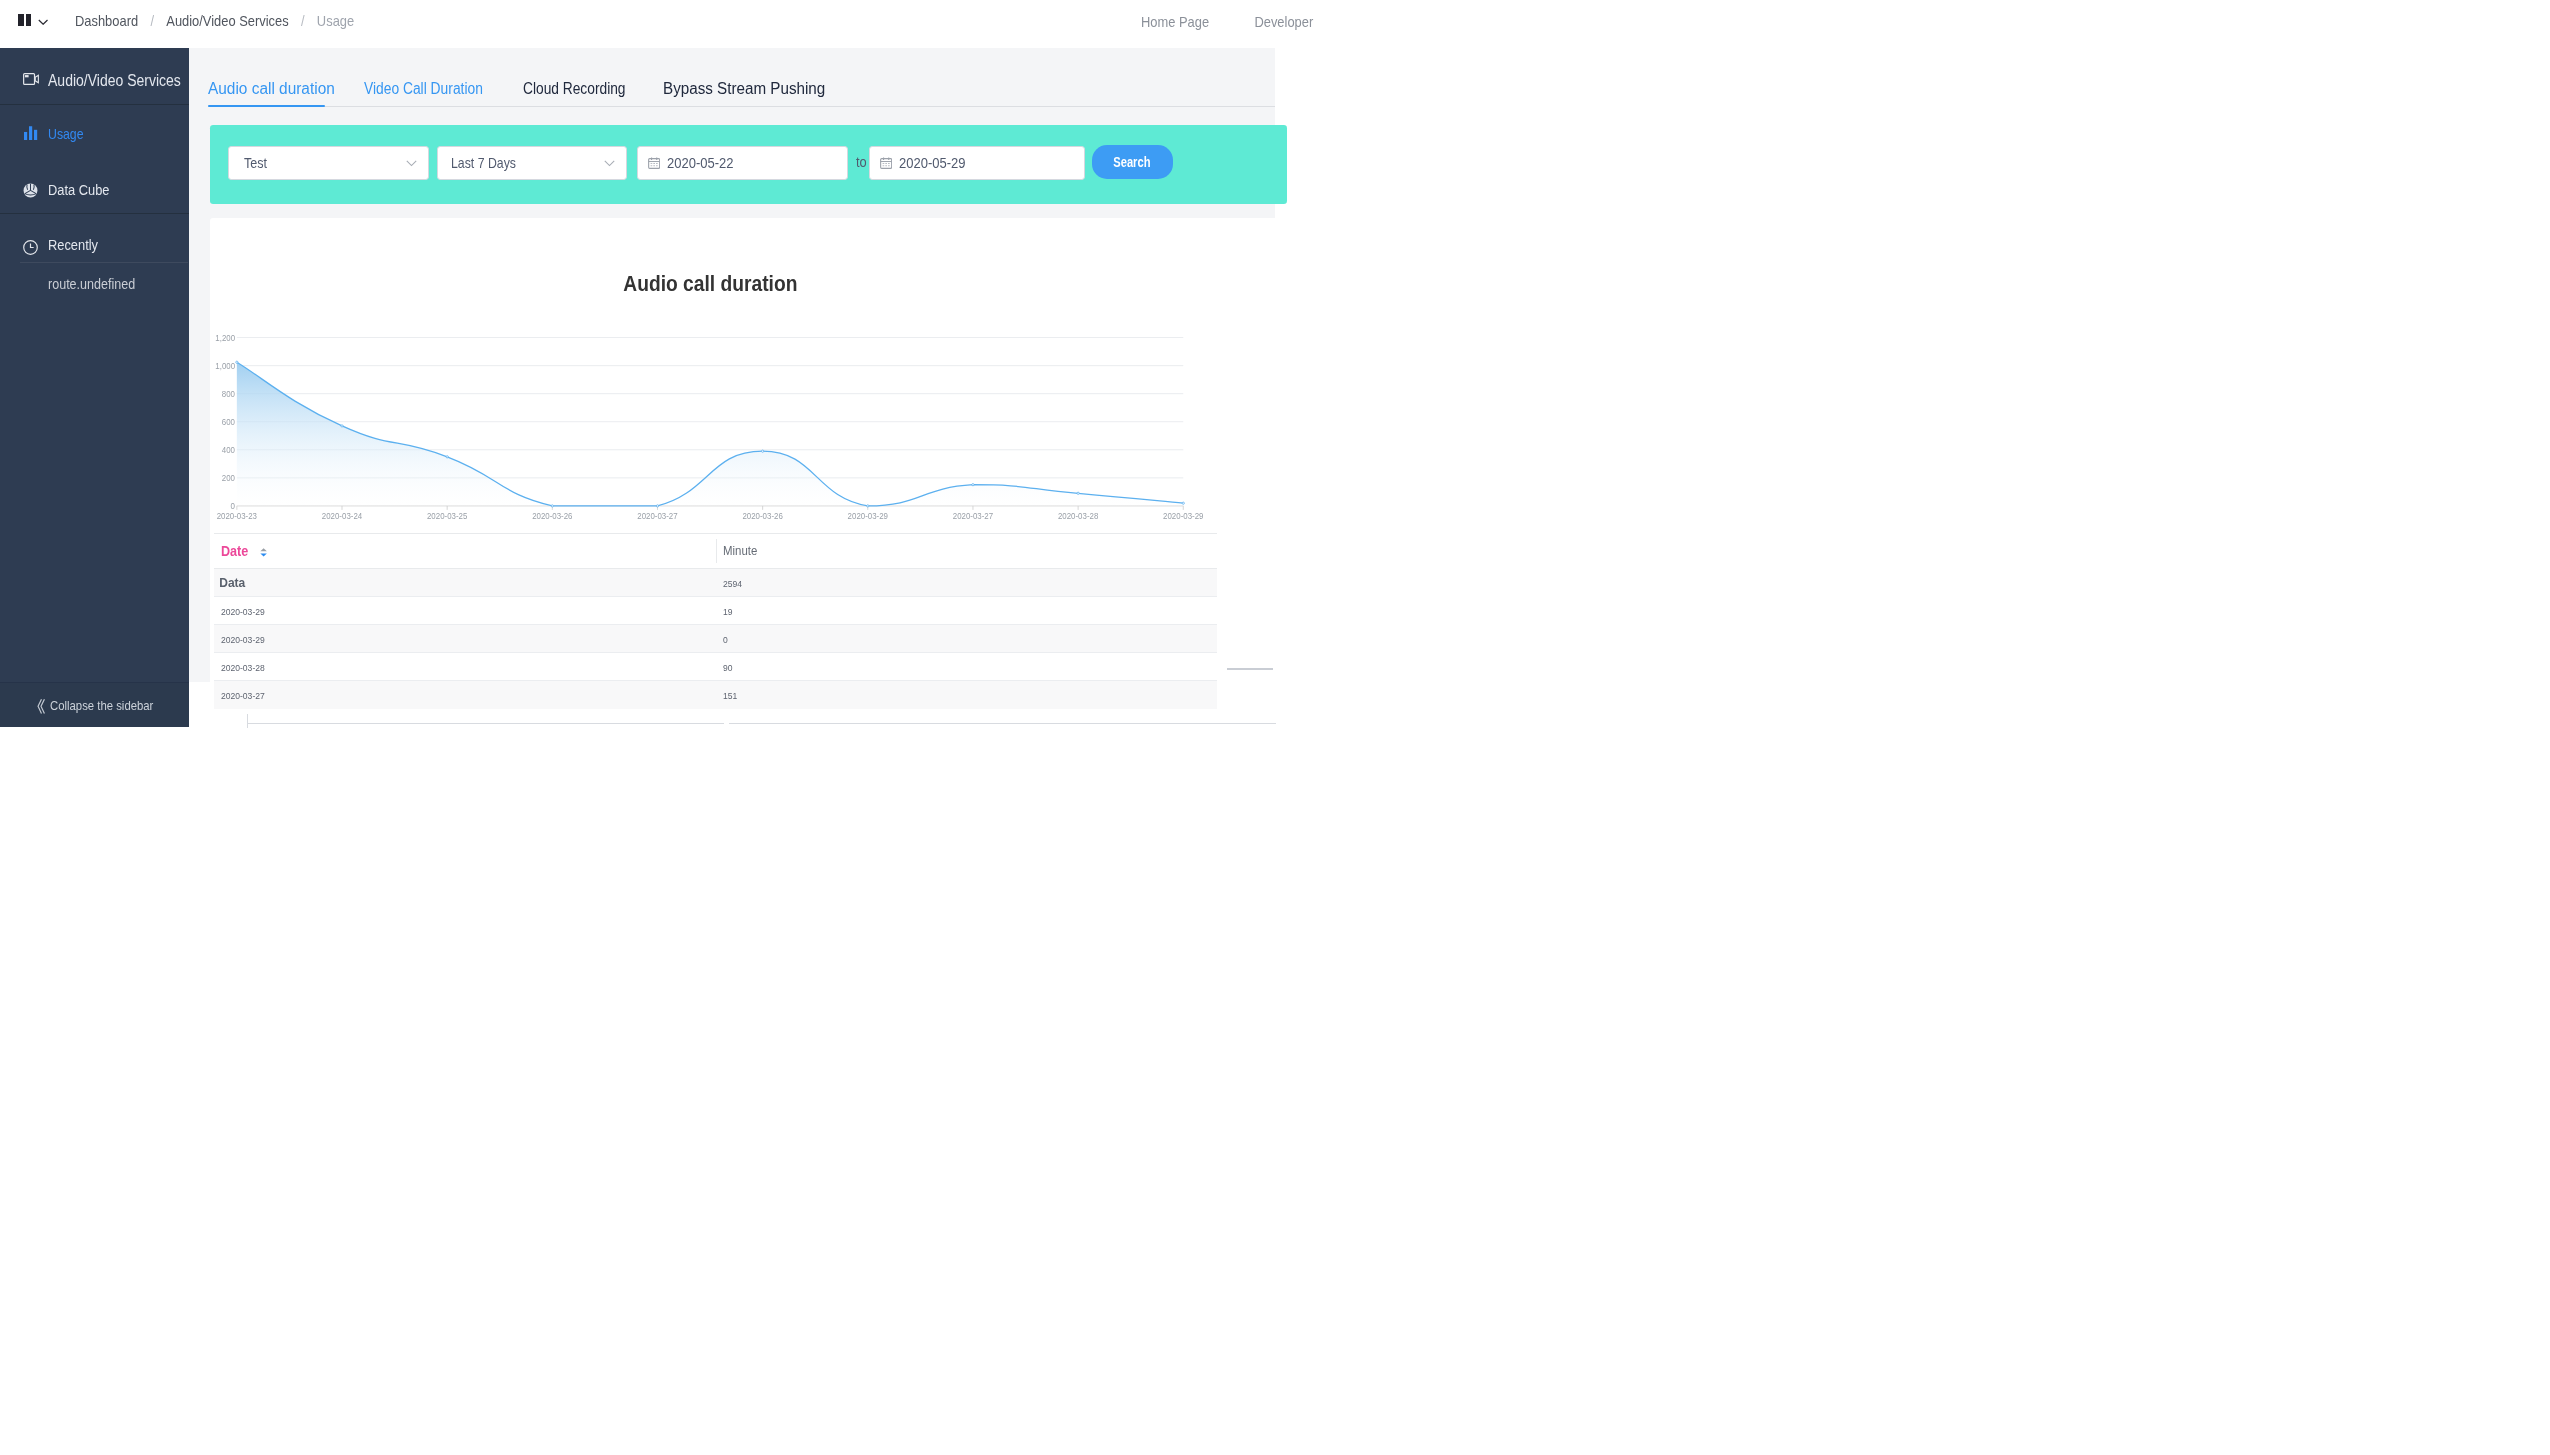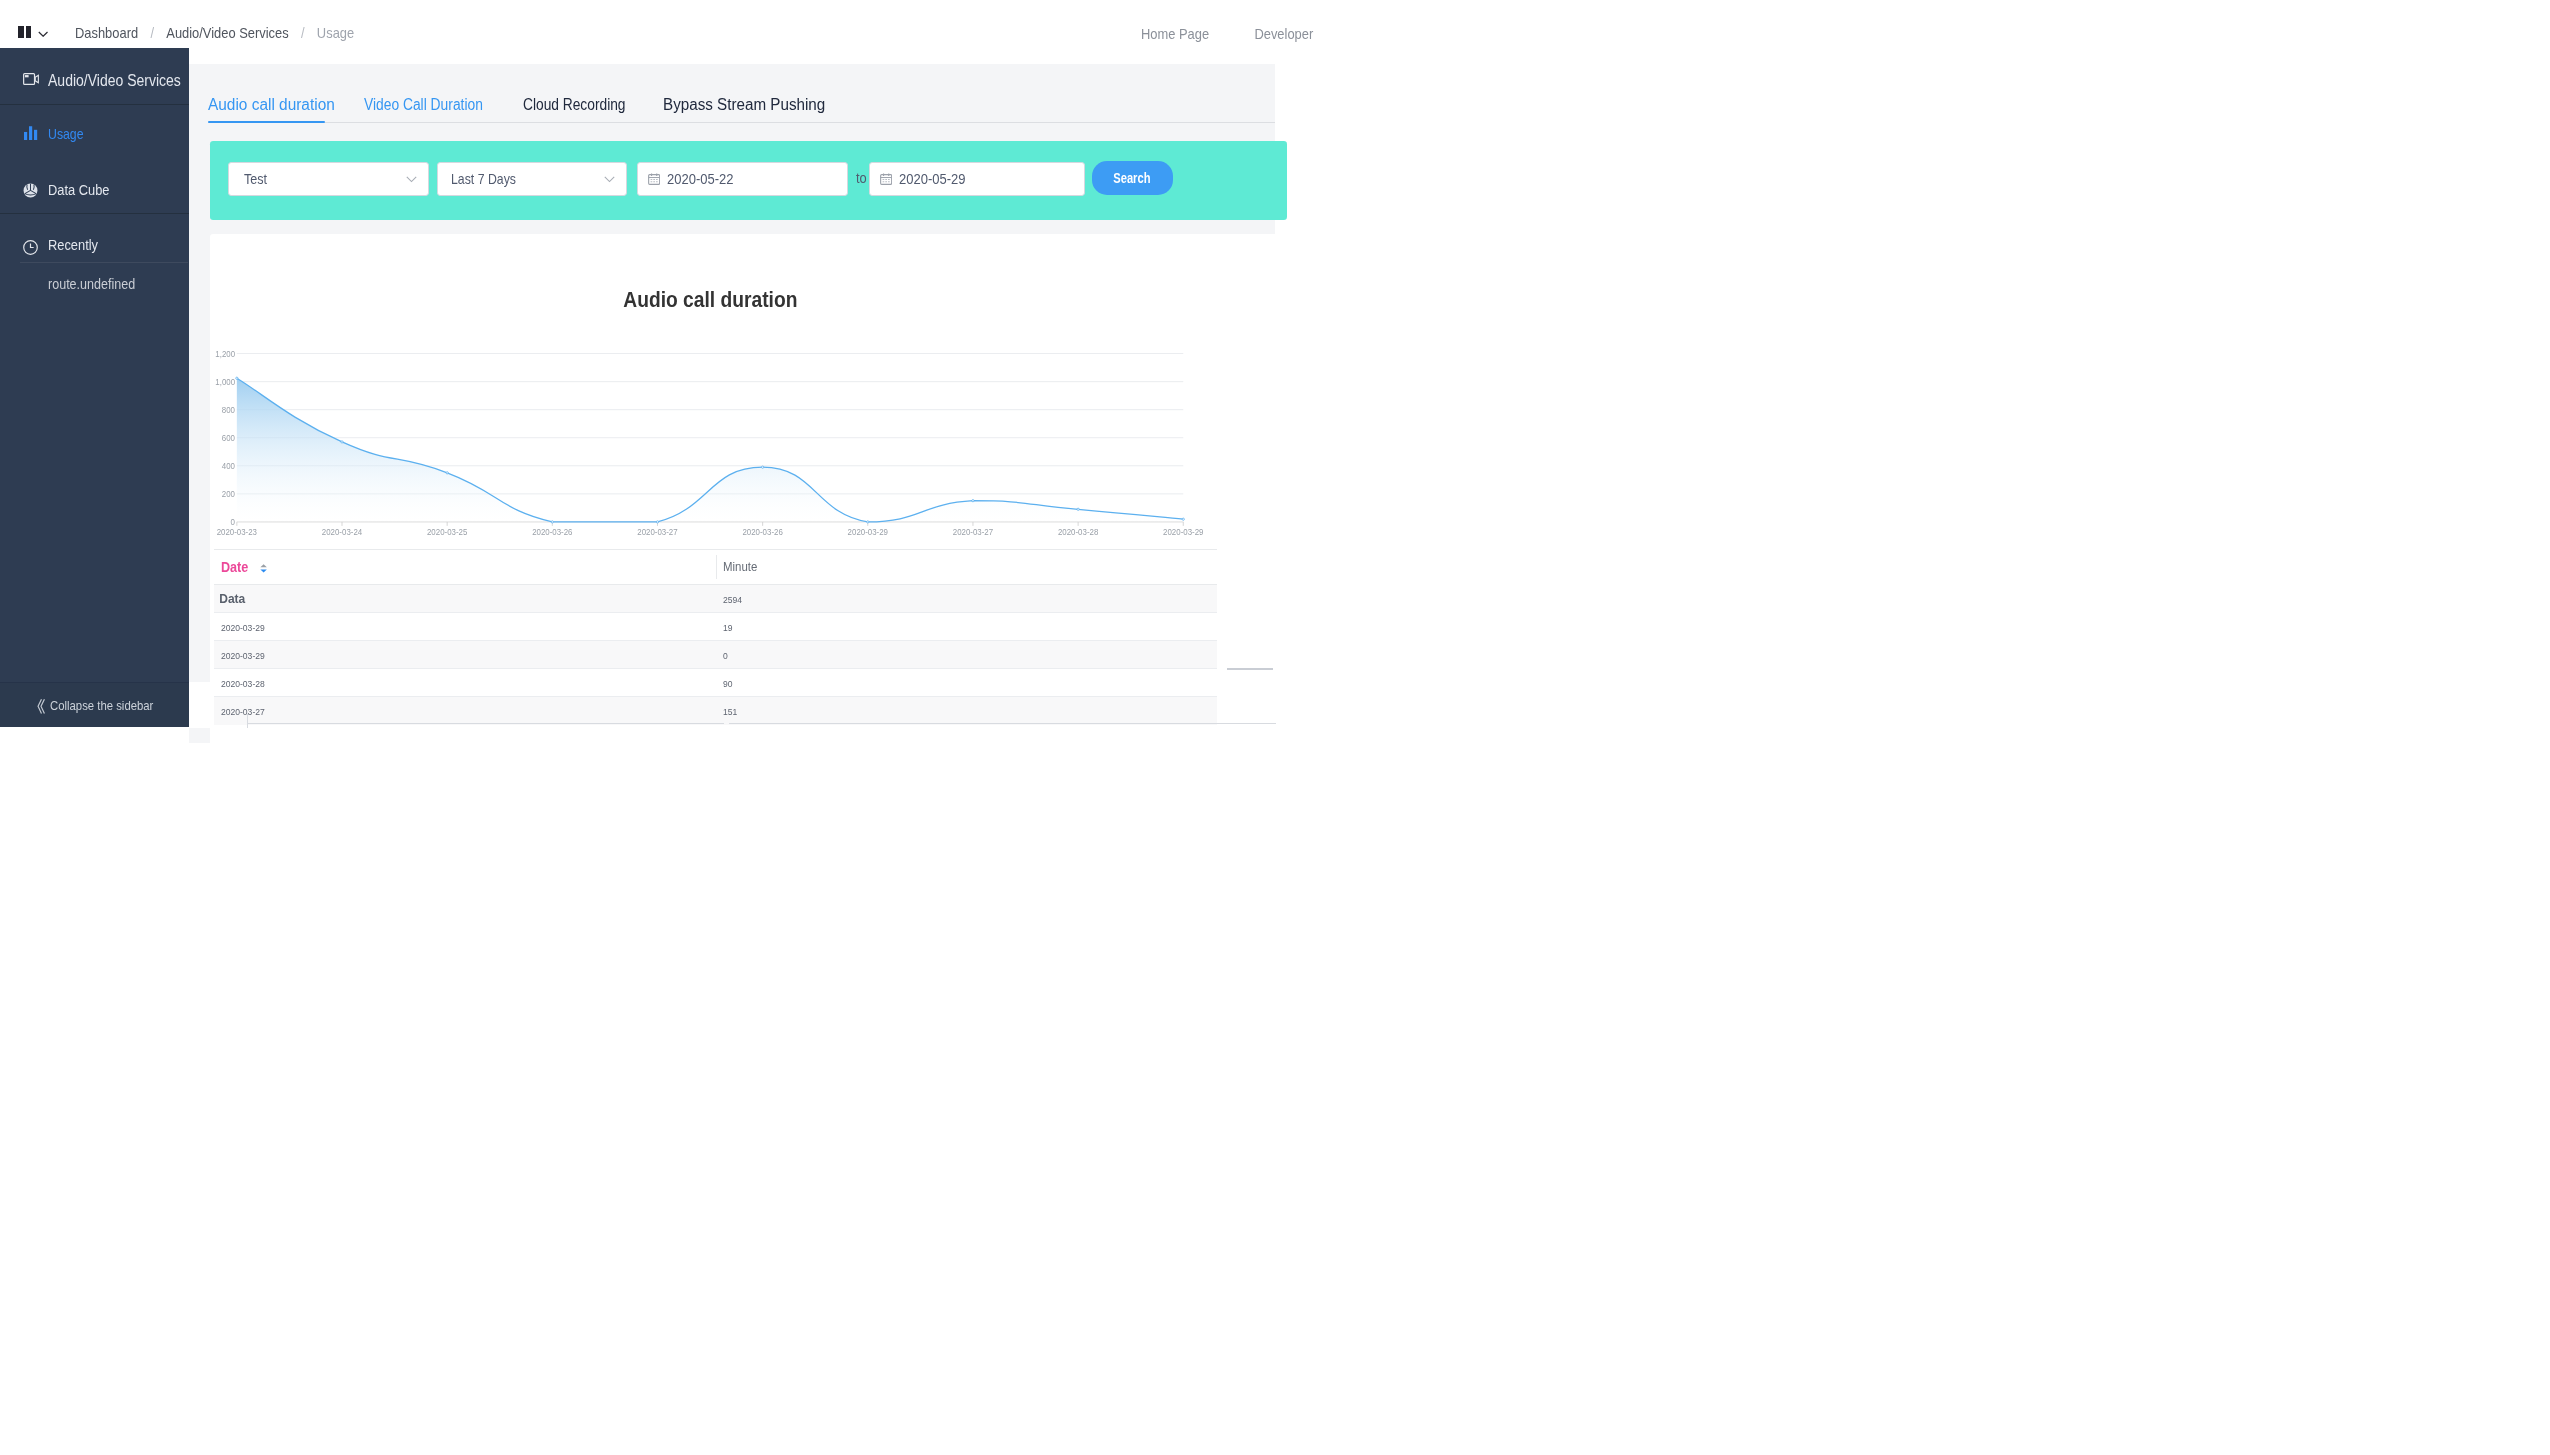--- a/index.html
+++ b/index.html
@@ -1,32 +1,32 @@
 <!DOCTYPE html>
 <html style="font-size:12.7px"><head>
 <meta charset="utf-8">
 <style>
 * { margin:0; padding:0; box-sizing:border-box; }
 html,body { width:1275px; height:728px; overflow:hidden; font-family:"Liberation Sans", sans-serif; background:#fff; }
 .abs { position:absolute; }
 
-#header { position:absolute; left:0; top:0; width:1275px; height:48px; background:#fff;margin-top:12px; }
+#header { position:absolute; left:0; top:0; width:1275px; height:48px; background:#fff; }
 .sq { position:absolute; width:5.6px; height:5.6px; background:#23232b; }
 #crumb { position:absolute; left:75px; top:12px; font-size:15px; line-height:18px; color:#50555e; white-space:nowrap; transform:scaleX(0.86); transform-origin:0 50%; }
 #crumb .sep { color:#b7bbc2; padding:0 14.3px; }
 #crumb .last { color:#9fa4ad; }
 #hdr-right { position:absolute; left:1141px; top:12.7px; font-size:15px; line-height:18px; color:#8b9099; white-space:nowrap; }
 #hdr-right span { display:inline-block; transform:scaleX(0.86); transform-origin:0 50%; }
 
 #sidebar { position:absolute; left:0; top:48px; width:189px; height:679px; background:#2e3c52; }
 .sitem { position:absolute; left:48px; font-size:15.3px; line-height:19px; color:#e3e7ee; white-space:nowrap; transform:scaleX(0.84); transform-origin:0 50%; }
 .sdiv { position:absolute; left:0; width:189px; height:0.8px; background:#24303f; }
 #collapse { position:absolute; left:0; top:634px; width:189px; height:45px; background:#2c3a4e; border-top:0.8px solid #263349; color:#ccd2da; }
 
-#main { position:absolute; left:189px; top:64px; width:1086px; height:679px; background:#f4f5f7; }
+#main { position:absolute; left:189px; top:48px; width:1086px; height:679px; background:#f4f5f7; }
 .tab { position:absolute; top:31px; font-size:16px; line-height:19px; font-weight:500; white-space:nowrap; transform-origin:0 50%; }
 .tab.blue { color:#3596f2; }
 .tab.dark { color:#20293d; }
 #tabline { position:absolute; left:19px; top:58px; width:1067px; height:0.8px; background:#dcdee2; }
 #tabunder { position:absolute; left:19px; top:57px; width:117px; height:2.4px; background:#3596f2; border-radius:1.6px; }
 
 #fcard { position:absolute; left:20.7px; top:77px; width:1077px; height:79px; background:#5eead4; border-radius:3.2px; }
 .ctrl { position:absolute; top:20.7px; height:34px; border:0.8px solid #d5d8df; border-radius:3.2px; background:#fff; font-size:14.3px; color:#515a6e; }
 .ctrl .txt { position:absolute; top:8.7px; line-height:16.7px; white-space:nowrap; transform-origin:0 50%; }
 .chev { position:absolute; width:11px; height:6.4px; }

